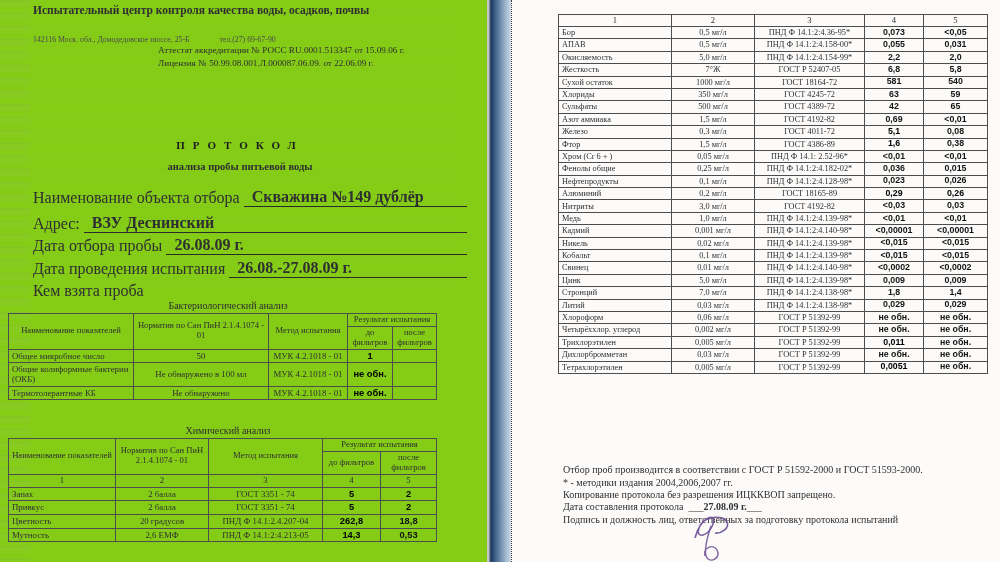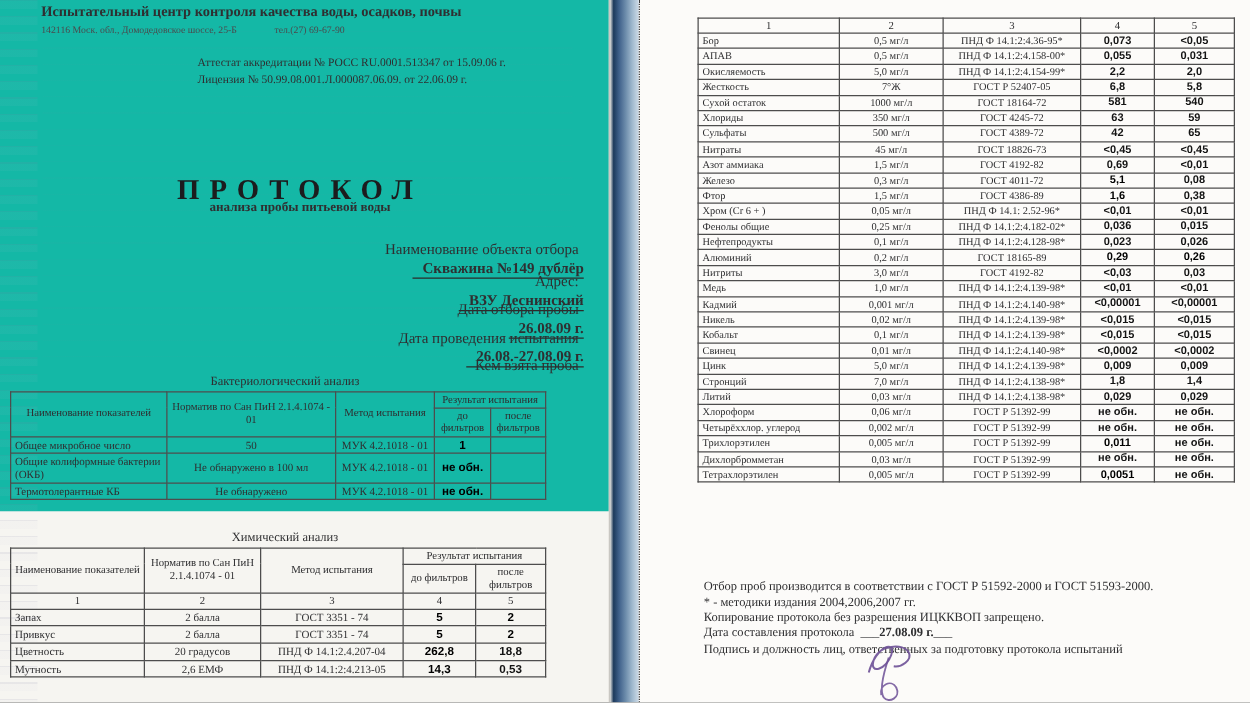--- a/index.html
+++ b/index.html
@@ -1,42 +1,42 @@
 <!DOCTYPE html>
 <html><head>
 <meta charset="utf-8">
 <style>
   html,body{margin:0;padding:0;background:#888;}
   .stage{position:relative;width:1000px;height:562px;overflow:hidden;
          font-family:"Liberation Serif",serif;color:#2f2f31;background:#f6f5f1;}
   .abs{position:absolute;}
 
   
-  .page-left{left:0;top:0;width:487px;height:409px;background:#14b8a6;}
+  .page-left{left:0;top:0;width:487px;height:562px;background:#84cc16;}
   .page-right{left:511px;top:0;width:489px;height:562px;background:#fcfbf9;border-left:1px dotted #3a3a3a;}
   .divider{left:487px;top:0;width:24px;height:562px;
     background:linear-gradient(90deg,#e4e3df 0%,#1d3a5c 12%,#3f608a 30%,#6c8cab 52%,#9fb8cd 74%,#d7e2ec 100%);
     border-left:1px solid #c9c7c2;}
 
   
   .ghost-margin{left:0;top:0;width:30px;height:562px;opacity:.8;
     background:repeating-linear-gradient(180deg,rgba(130,130,165,.16) 0 1px,rgba(190,190,215,.07) 1px 7px,transparent 7px 13px);}
   .ghost-body{left:34px;top:12px;width:424px;height:280px;opacity:.5;
     background:repeating-linear-gradient(180deg,rgba(125,125,160,.06) 0 1px,transparent 1px 13px);}
 
   
   .lp-title{left:33px;top:4px;width:450px;font-weight:bold;font-size:11.5px;}
-  .lp-addr{left:33px;top:19px;width:450px;font-size:7.8px;color:#4a4a4c;}
+  .lp-addr{left:33px;top:35px;width:450px;font-size:7.8px;color:#4a4a4c;}
   .lp-addr .ph{margin-left:28px;}
   .accred{left:158px;top:44px;width:330px;font-size:9.2px;line-height:12.5px;}
 
-  .prot-title{left:60px;top:139px;width:360px;text-align:center;font-weight:bold;font-size:23px;letter-spacing:8px;color:#1c1c1e;}
+  .prot-title{left:60px;top:139px;width:360px;text-align:center;font-weight:bold;font-size:11px;letter-spacing:8px;color:#1c1c1e;}
   .prot-sub{left:60px;top:161px;width:360px;text-align:center;font-weight:bold;font-size:10.5px;}
 
-  .field{left:33px;width:434px;display:flex;align-items:flex-end;font-size:12px;height:15px;flex-direction:column;}
+  .field{left:33px;width:434px;display:flex;align-items:flex-end;font-size:16px;height:15px;}
   .field .lab{white-space:nowrap;padding-right:4px;}
   .field .line{flex:1;border-bottom:1.2px solid #2b2b2b;font-weight:bold;padding-left:8px;white-space:nowrap;}
 
   
   table{border-collapse:collapse;table-layout:fixed;}
   th,td{border:1px solid #4d4d4d;font-weight:normal;overflow:hidden;}
   .sect-title{font-weight:normal;font-size:10px;text-align:center;width:440px;}
   .lt{font-size:8.8px;line-height:1.15;}
   .lt th{font-size:8.6px;text-align:center;padding:1px 2px;}
   .lt td{padding:1px 3px;}
@@ -267,27 +267,20 @@
             <td class="result">59</td>
           </tr>
           <tr>
             <td>Сульфаты</td>
             <td class="c">500 мг/л</td>
             <td class="c">ГОСТ 4389-72</td>
             <td class="result">42</td>
             <td class="result">65</td>
           </tr>
           <tr>
-            <td>Нитраты</td>
-            <td class="c">45 мг/л</td>
-            <td class="c">ГОСТ 18826-73</td>
-            <td class="result">&lt;0,45</td>
-            <td class="result">&lt;0,45</td>
-          </tr>
-          <tr>
             <td>Азот аммиака</td>
             <td class="c">1,5 мг/л</td>
             <td class="c">ГОСТ 4192-82</td>
             <td class="result">0,69</td>
             <td class="result">&lt;0,01</td>
           </tr>
           <tr>
             <td>Железо</td>
             <td class="c">0,3 мг/л</td>
             <td class="c">ГОСТ 4011-72</td>

